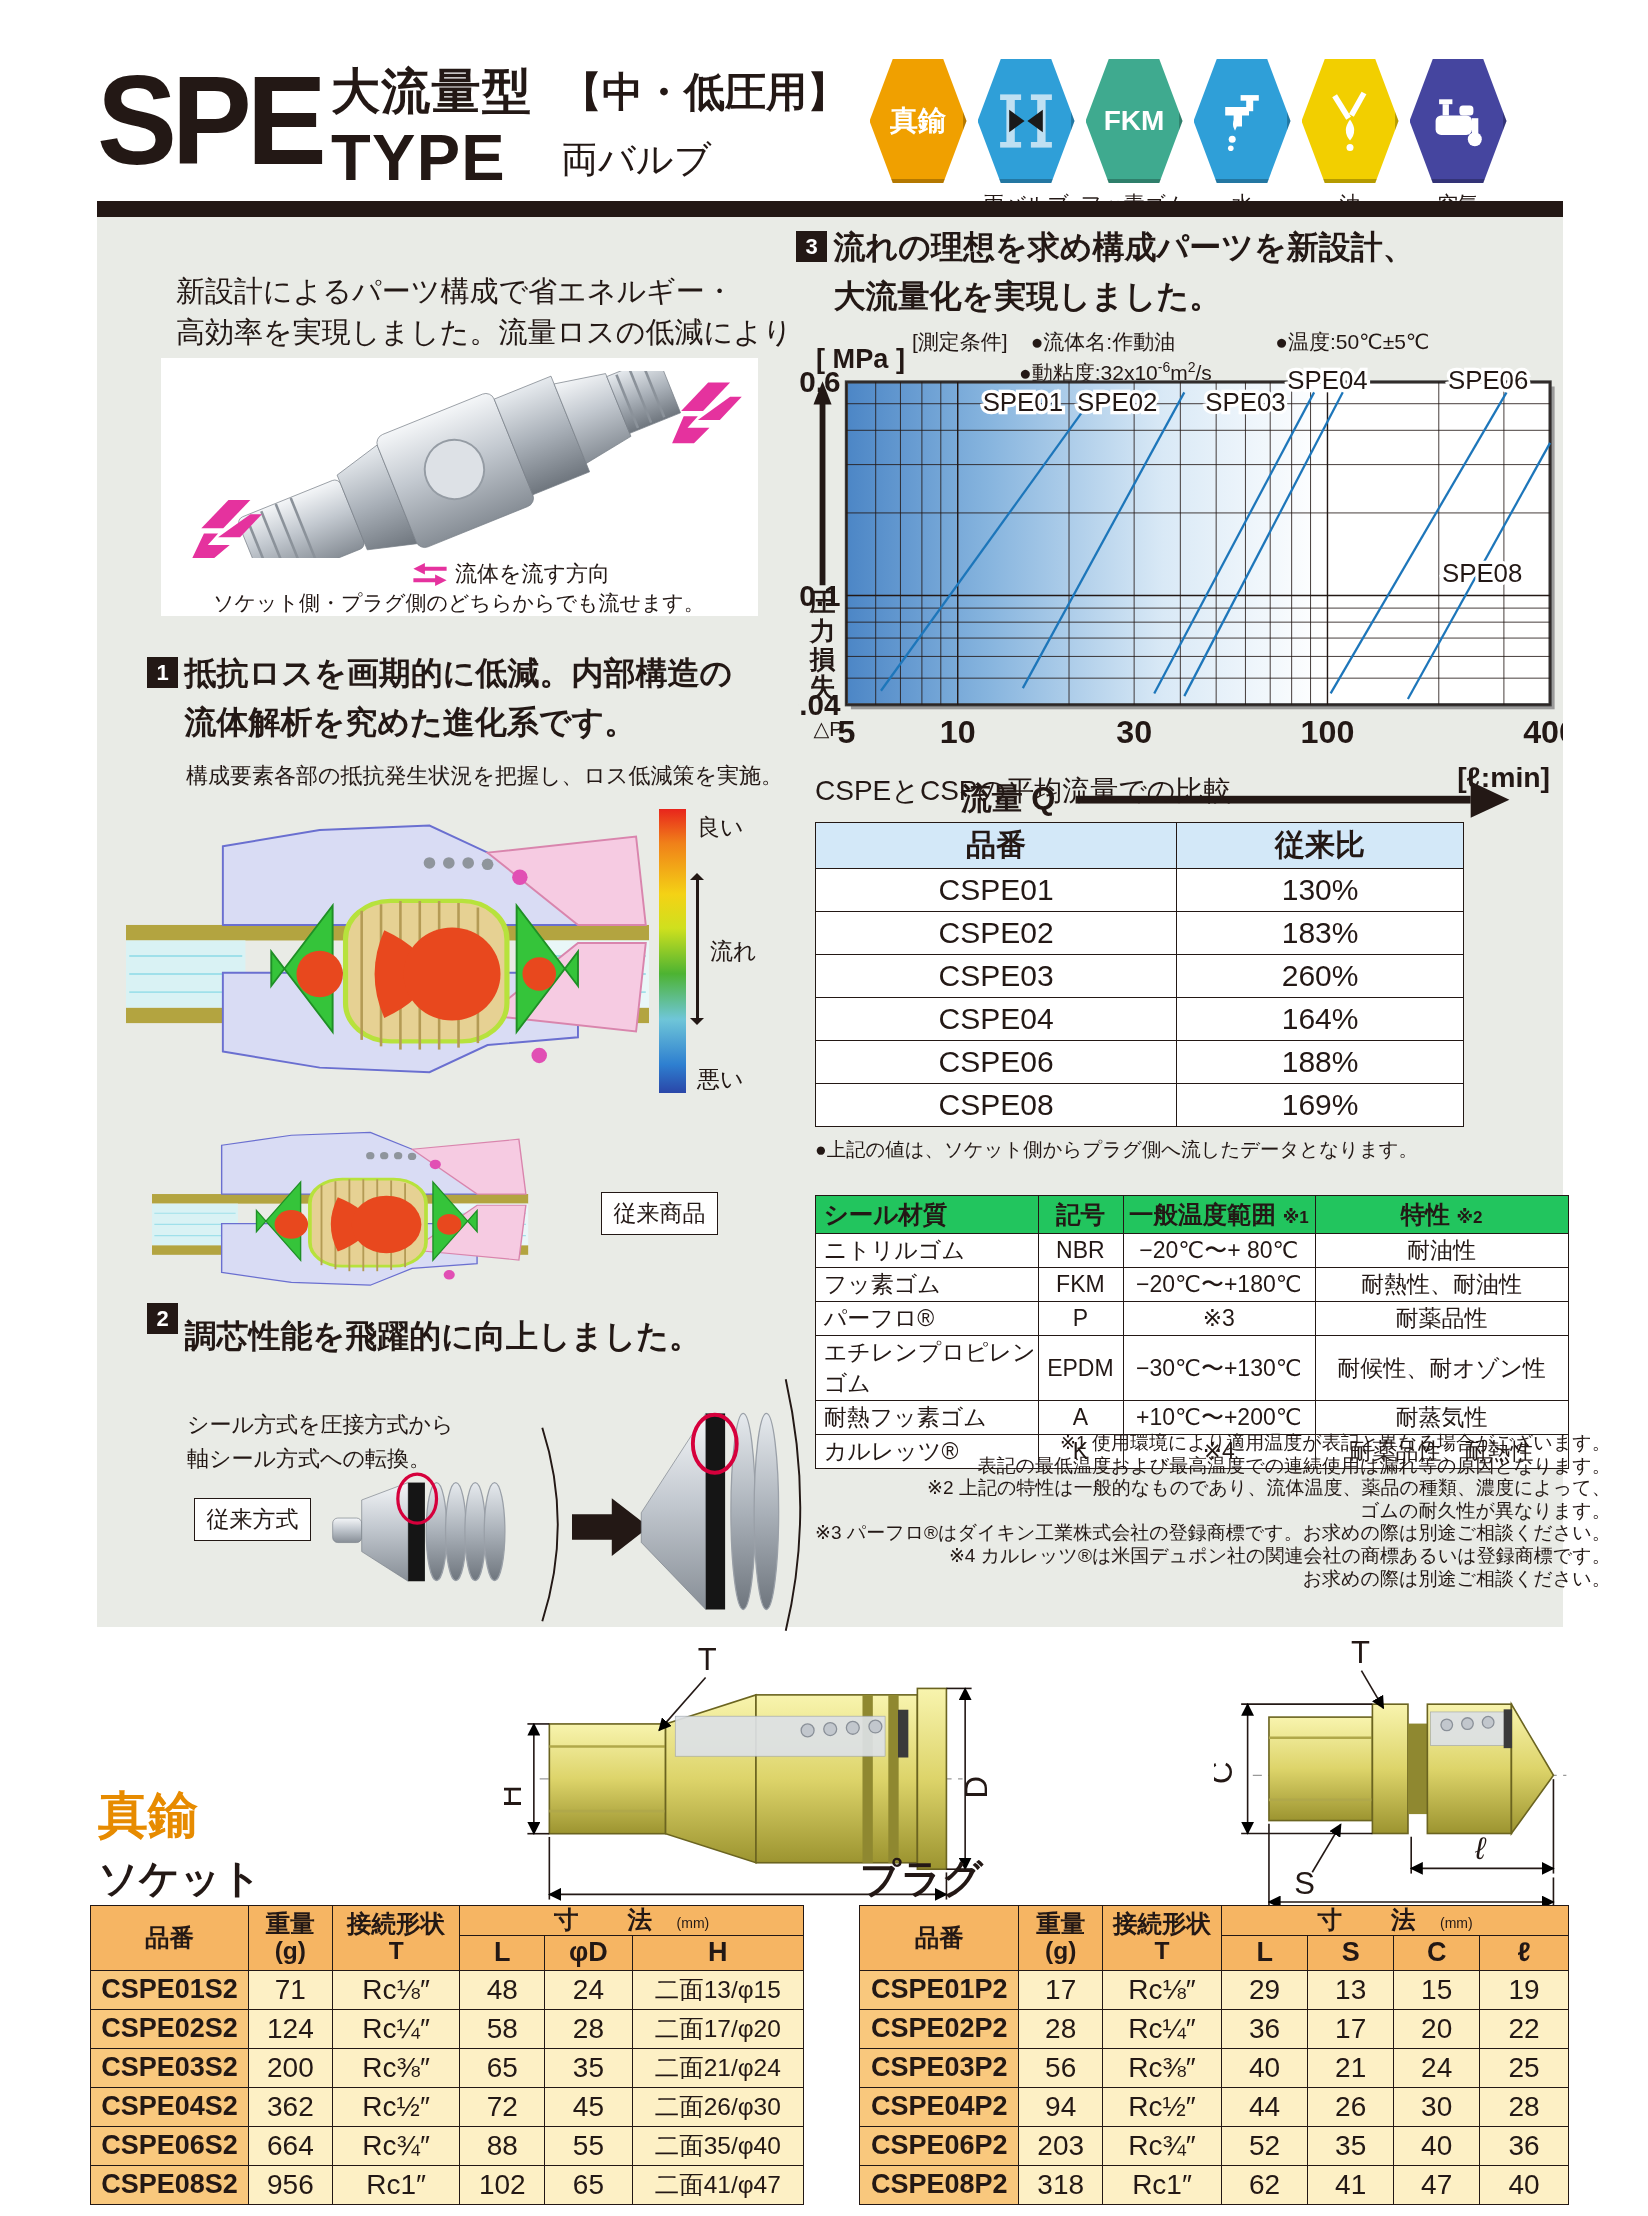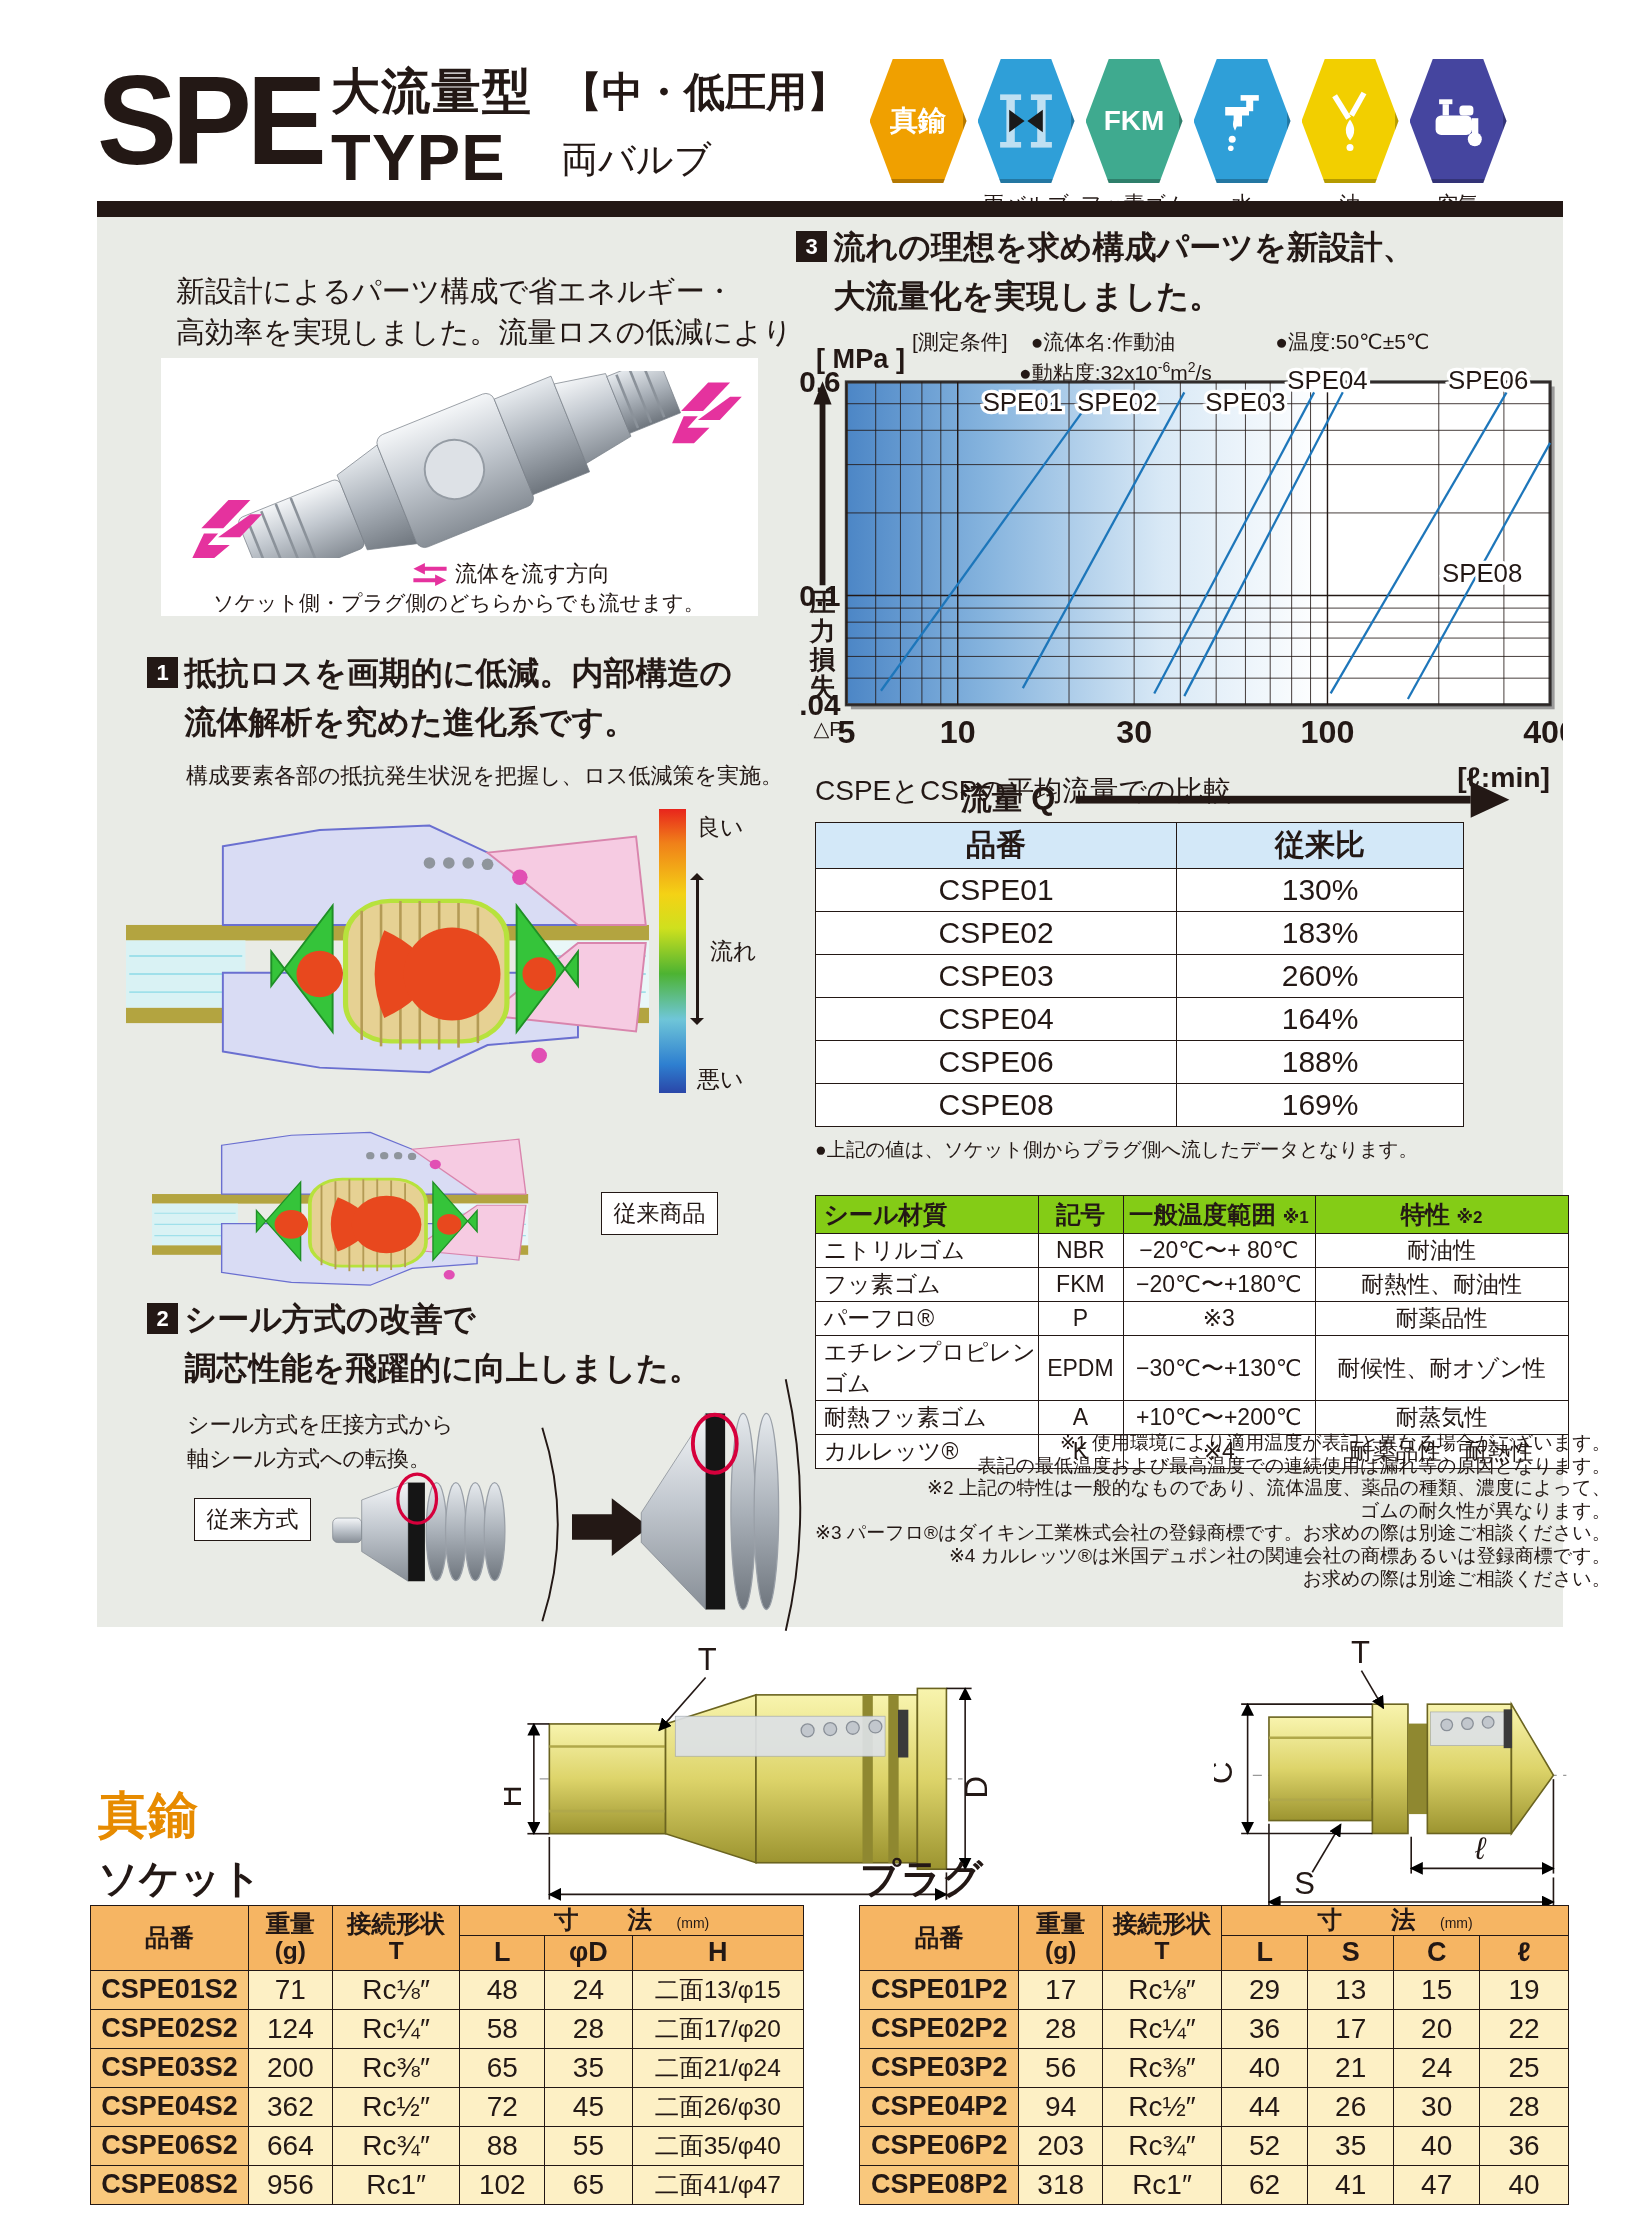--- a/index.html
+++ b/index.html
@@ -50,21 +50,21 @@
   .cmp-wrap{left:815px;top:772px;}
   .cmp-title{font-size:28px;margin-bottom:11.6px;}
   table{border-collapse:collapse;}
   .cmp-table{width:649px;border:1.9px solid #231815;}
   .cmp-table th{background:#d3e8f8;font-size:30px;font-weight:bold;border:1.3px solid #231815;height:43px;}
   .cmp-table td{background:#fff;font-size:30px;text-align:center;border:1.3px solid #231815;height:40px;}
   .cmp-note{font-size:19.4px;margin-top:9px;}
 
   .seal-title{left:815px;top:1208px;font-size:30px;font-weight:bold;}
   .seal-table{left:815px;top:1195px;width:754px;border:1.9px solid #231815;}
-  .seal-table th{background:#84cc16;font-size:24.5px;border:1.3px solid #231815;height:35px;text-align:left;padding-left:7.7px;}
+  .seal-table th{background:#22c55e;font-size:24.5px;border:1.3px solid #231815;height:35px;text-align:left;padding-left:7.7px;}
   .seal-table th.c,.seal-table td.c{text-align:center;padding-left:0;}
   .seal-table td{background:#fff;font-size:23px;border:1.3px solid #231815;height:30px;padding-left:7.7px;}
   .seal-table small{font-size:17px;}
   .notes{left:815px;top:1432px;font-size:19px;line-height:22.6px;text-align:right;}
 
   
   .brass{left:98px;top:1782px;font-family:"Liberation Serif","DejaVu Serif",serif;font-weight:bold;font-size:50px;color:#e78b00;}
   .prod-label{font-size:40px;font-weight:bold;}
   .dim-table{border:1.9px solid #231815;}
   .dim-table th{background:#f6b563;border:1.6px solid #231815;font-size:24.5px;font-weight:bold;line-height:1.1;}
@@ -291,21 +291,20 @@
   <div class="abs legend-label" style="left:697px;top:1064px;">悪い</div>
 
   <svg class="abs" style="left:152px;top:1117px;" width="387" height="194" viewBox="0 0 600 300">
     <use href="#cfdart" transform="scale(0.72,0.62)"></use>
   </svg>
   <div class="abs boxed-label" style="left:601px;top:1192px;">従来商品</div>
 
   <div class="abs" style="left:147px;top:1303px;display:flex;gap:6.5px;">
     <div class="sec-badge">2</div>
     <div>
-      <div class="sec-title">シール方式の改善で</div>
       <div class="sec-title" style="margin-top:17px;">調芯性能を飛躍的に向上しました。</div>
     </div>
   </div>
   <div class="abs sec-sub" style="left:187px;top:1408px;line-height:34px;">
     <div>シール方式を圧接方式から</div>
     <div>軸シール方式への転換。</div>
   </div>
   <div class="abs boxed-label" style="left:194px;top:1498px;">従来方式</div>
 
   <svg class="abs" style="left:323px;top:1421px;" width="258" height="207" viewBox="0 0 400 320">

